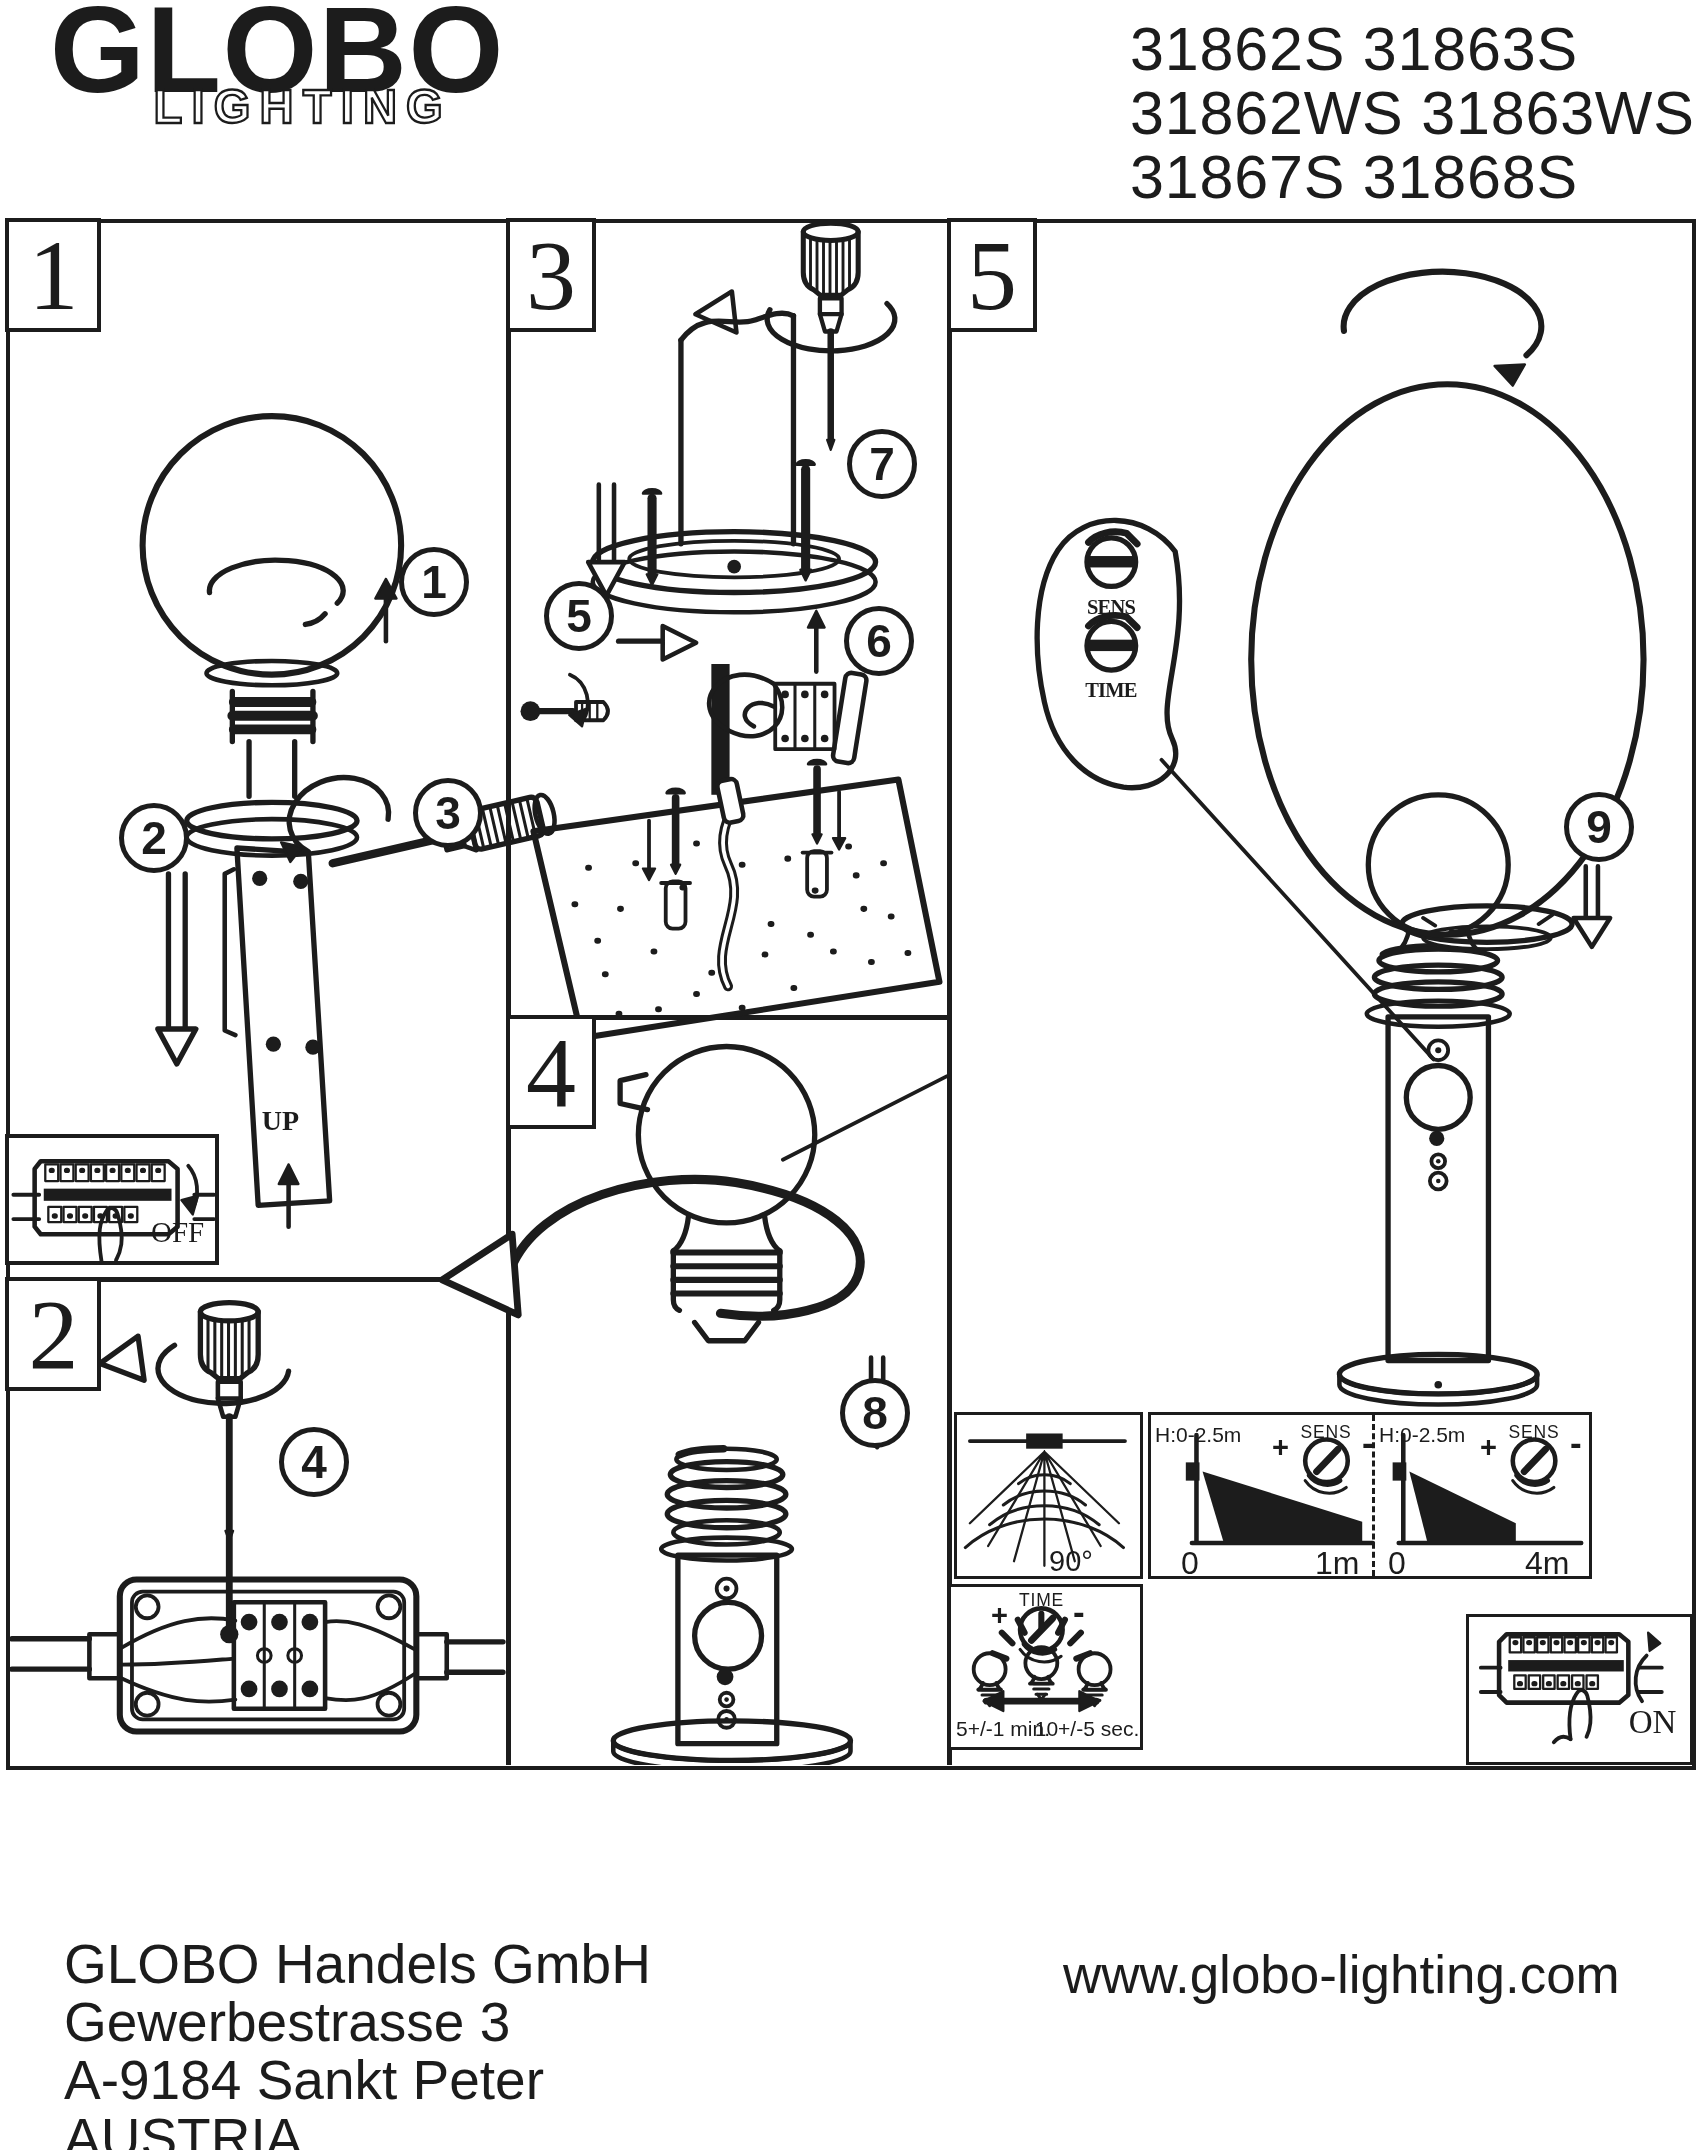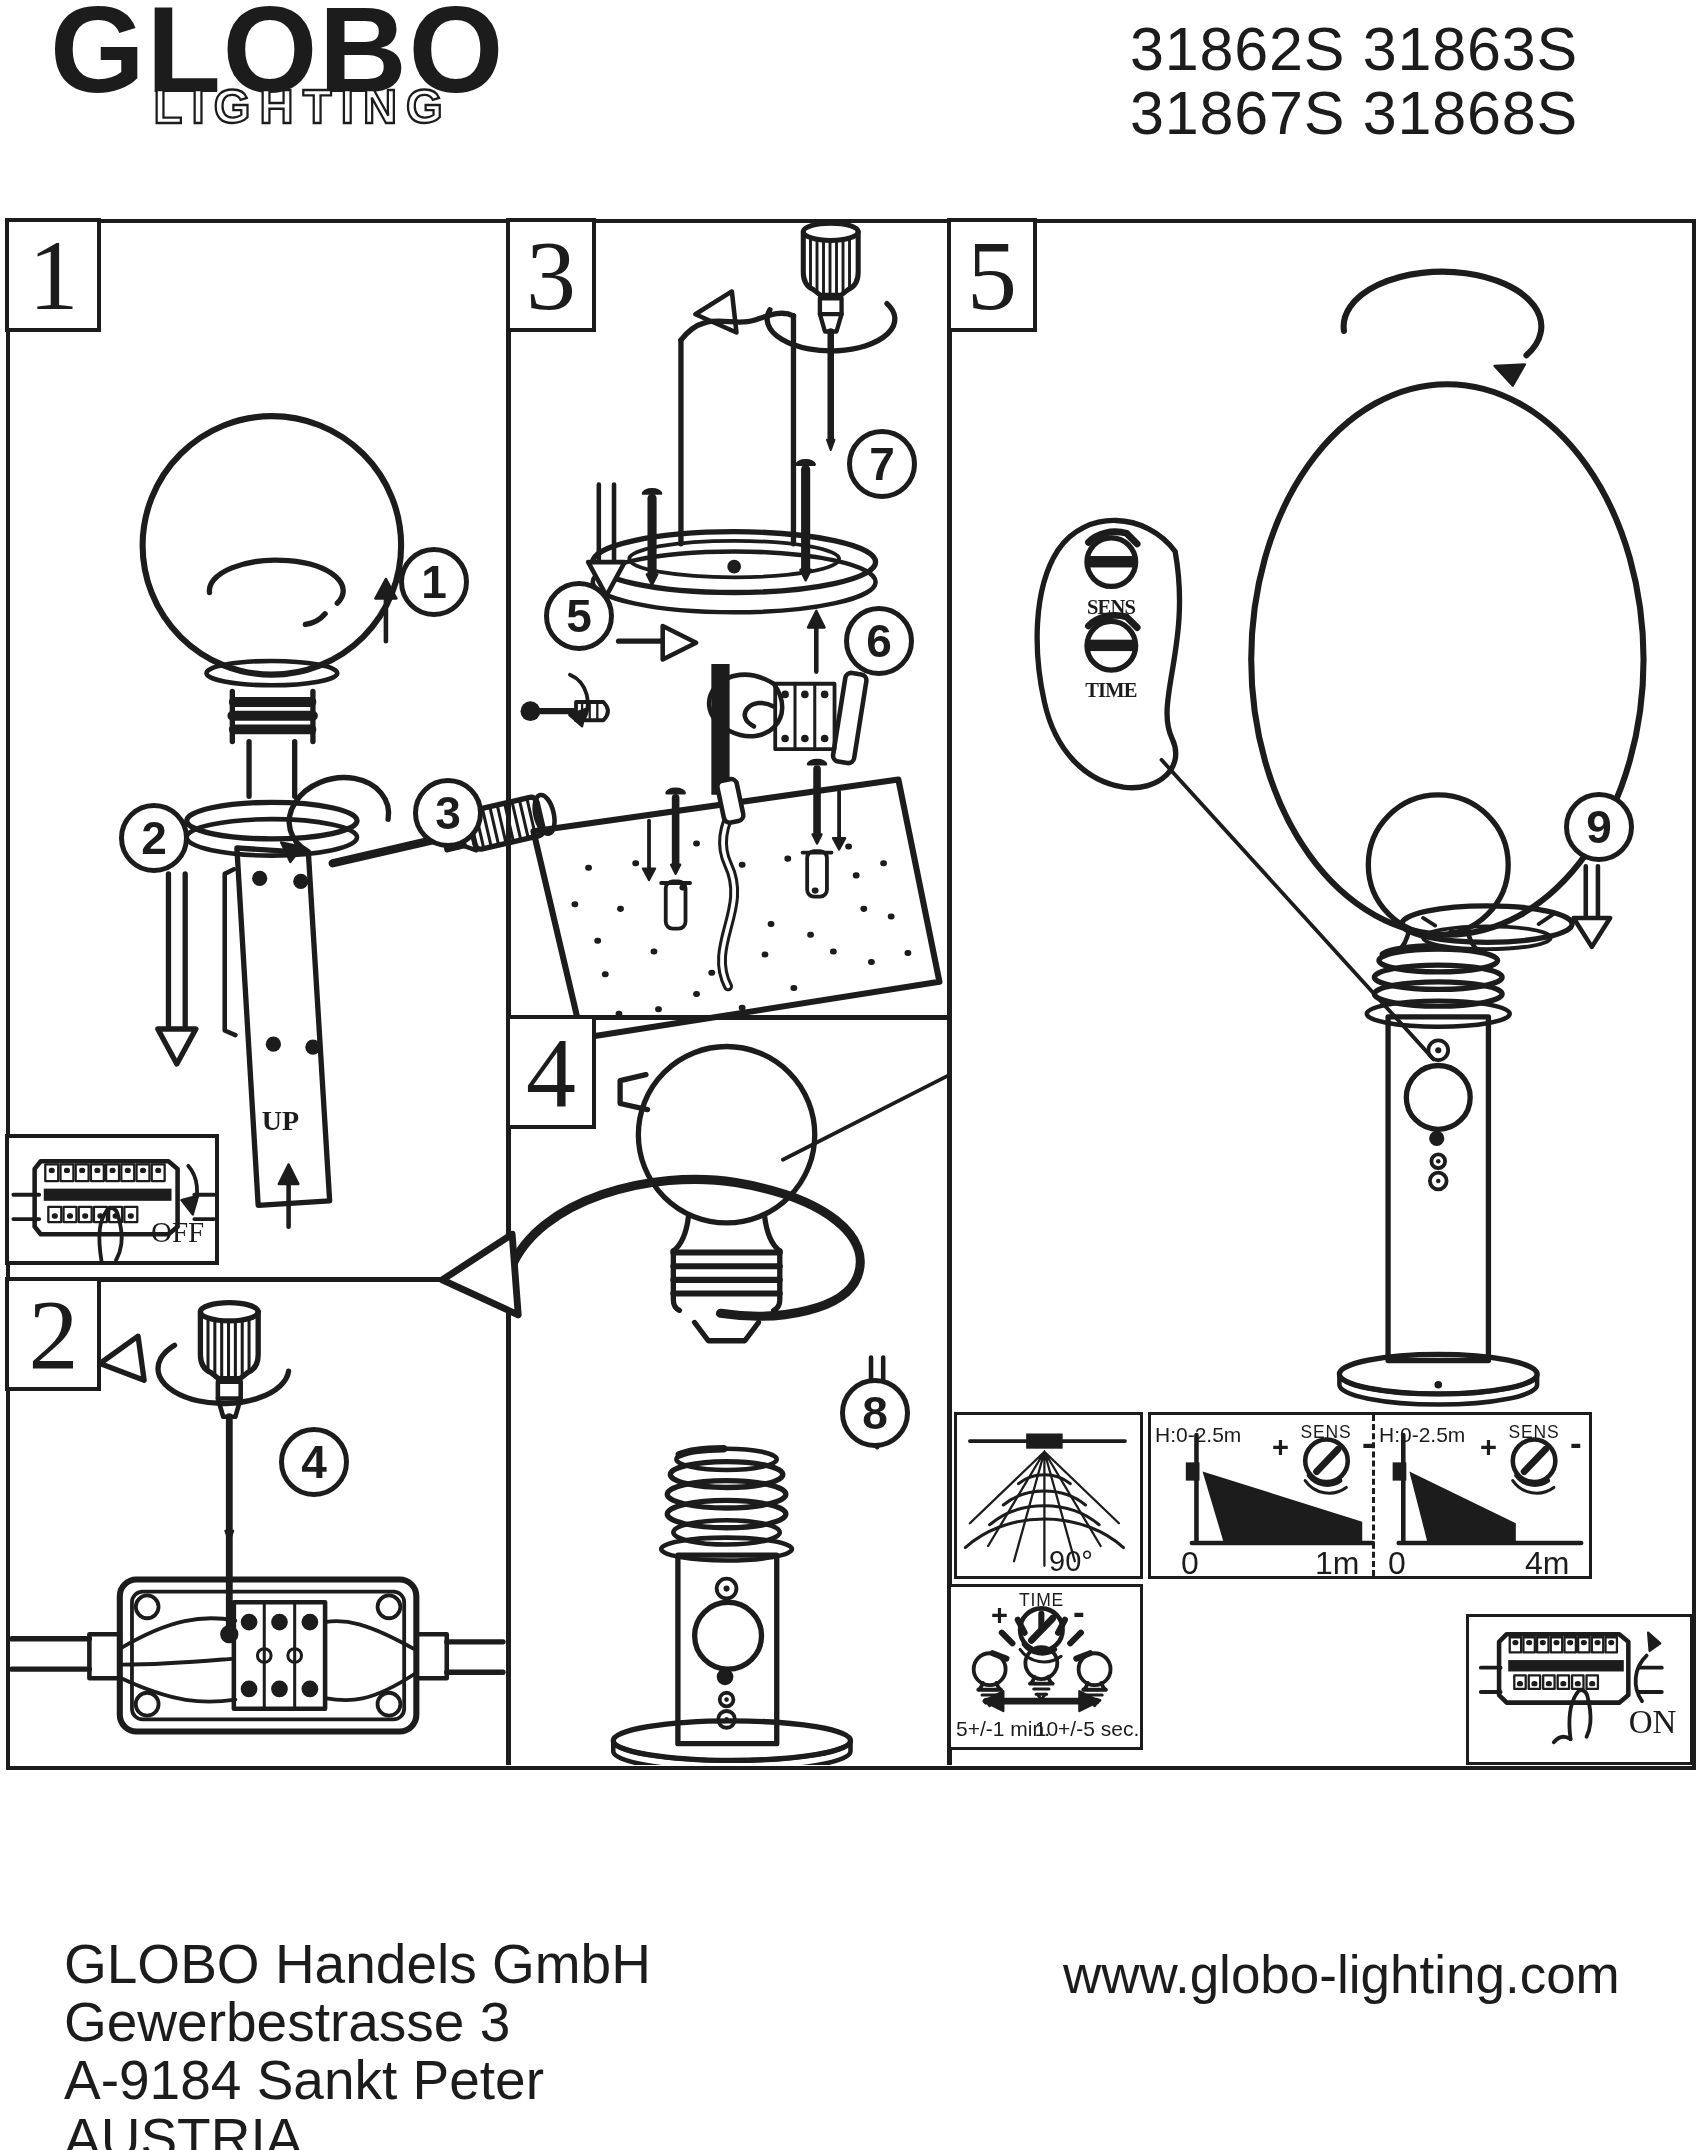--- a/index.html
+++ b/index.html
@@ -29,20 +29,21 @@
 <body>
 
 <div class="page">
 
   <div class="t brand">GLOBO</div>
   <svg style="position:absolute;left:149px;top:79px;" width="350" height="64" viewBox="0 0 460 84">
     <text x="6" y="58" font-family="Liberation Sans, sans-serif" font-size="62" font-weight="bold" letter-spacing="12" fill="#ffffff" stroke="#1c1c1c" stroke-width="3">LIGHTING</text>
   </svg>
   <div class="t models">
     <div>31862S 31863S</div>
+    <div>31862WS 31863WS</div>
     <div>31867S 31868S</div>
   </div>
 
   <div class="main">
 
     <div class="vdiv" style="left:496px;top:0;width:4.6px;height:1542px;"></div>
     <div class="vdiv" style="left:937px;top:0;width:4.6px;height:1542px;"></div>
     <div class="hdiv" style="left:0;top:1054px;width:500px;height:4.6px;"></div>
     <div class="hdiv" style="left:496px;top:792px;width:446px;height:4.6px;"></div>
 

